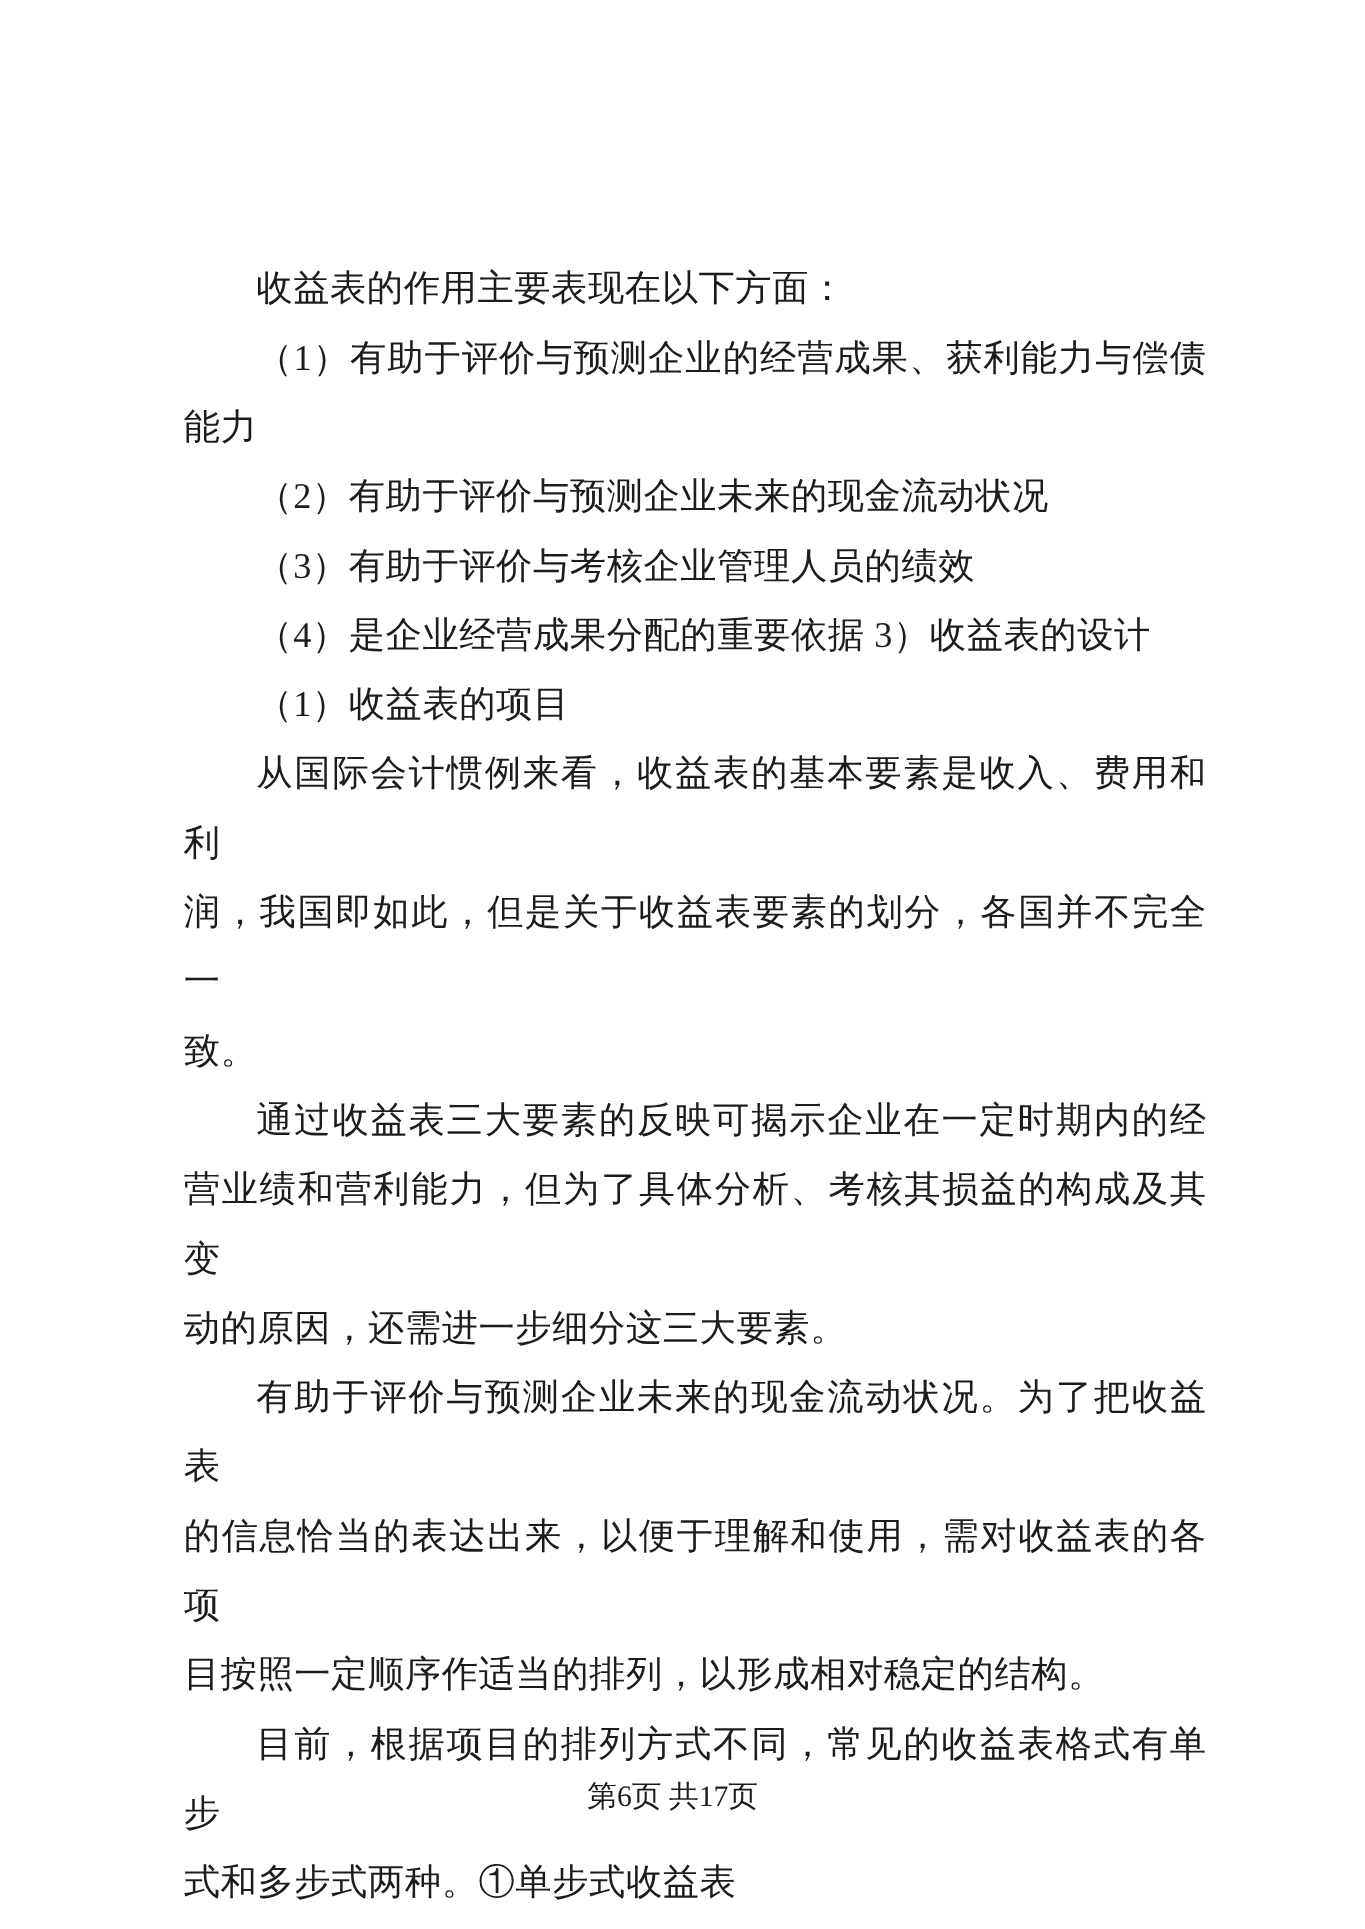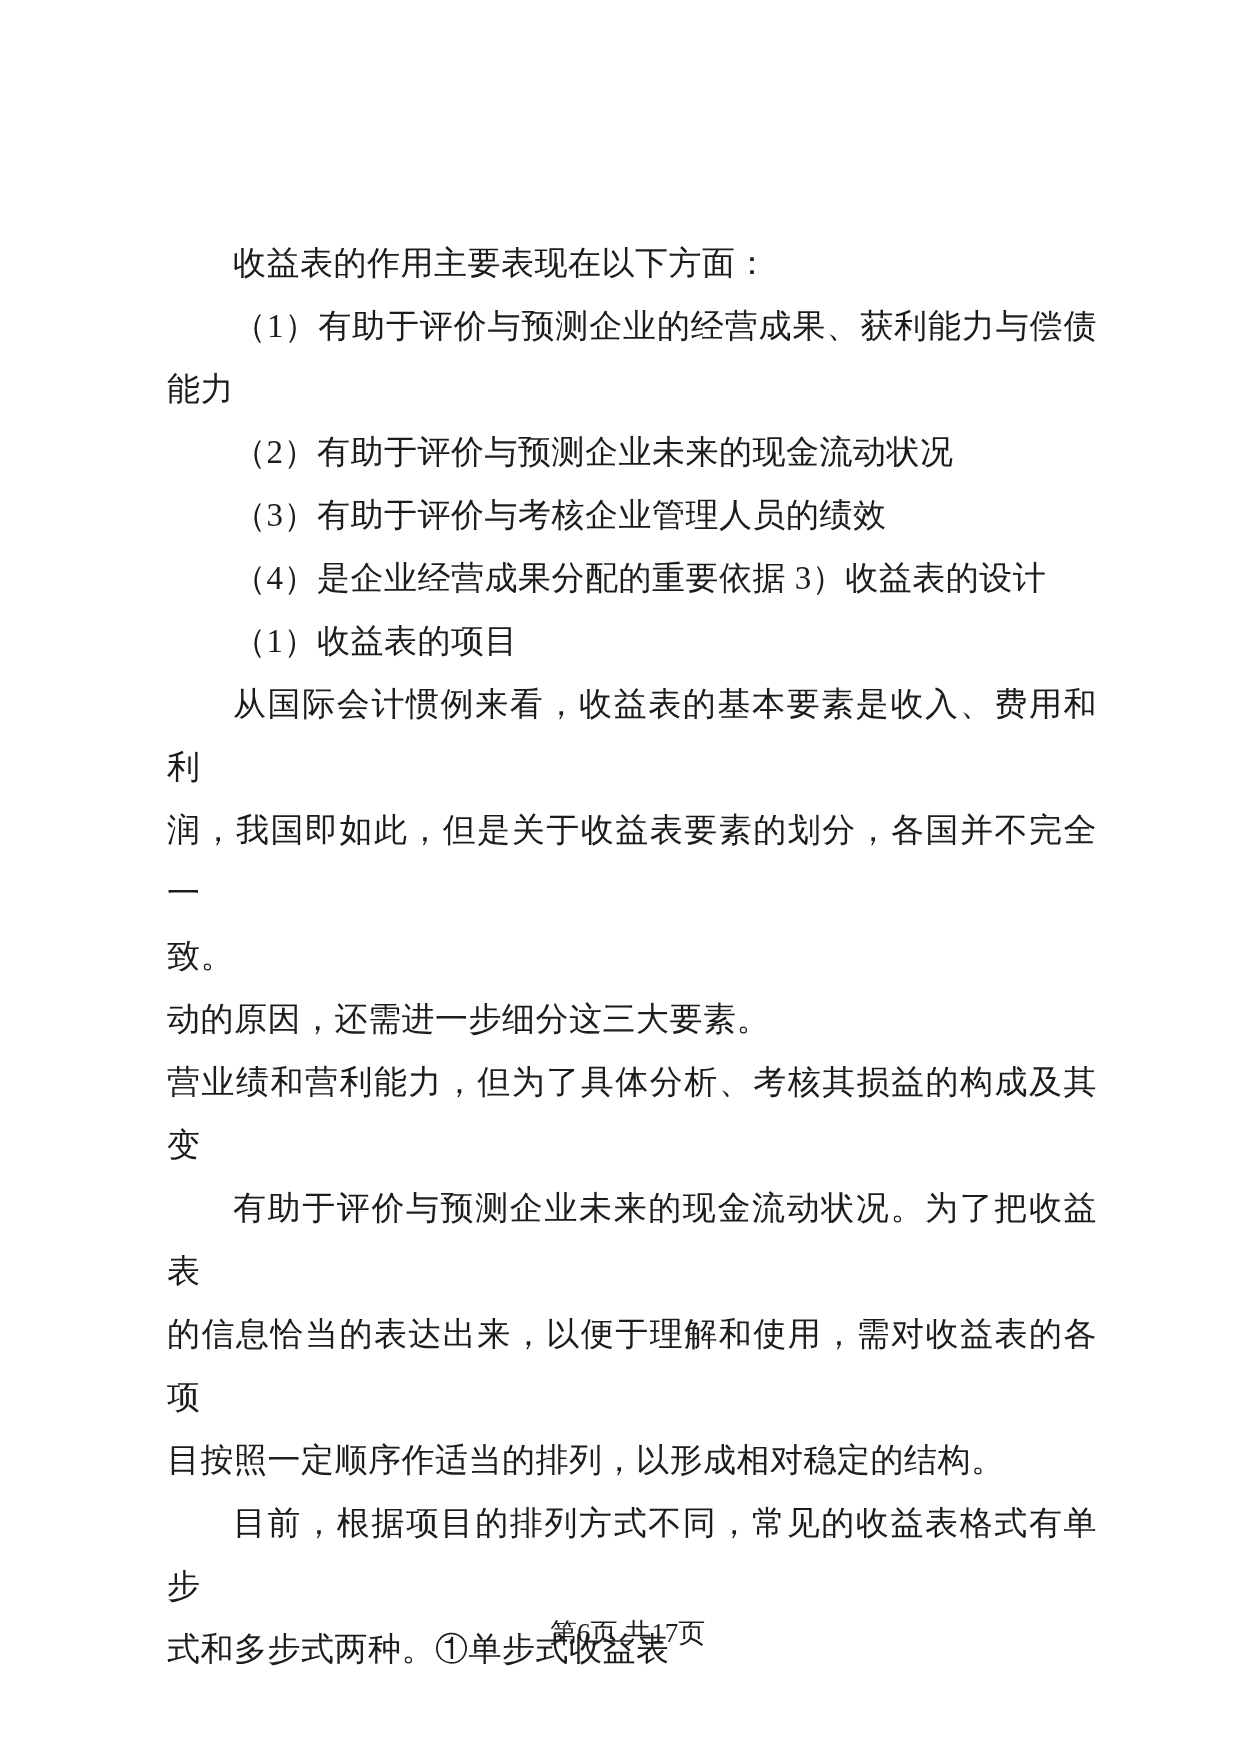--- a/index.html
+++ b/index.html
@@ -44,40 +44,40 @@
     position: absolute;
     left: 0;
     top: 1612px;
     width: 100%;
     box-sizing: border-box;
     padding-left: 56px;
     text-align: center;
     font-size: 27px;
     line-height: 42px;
     color: #1c1c1c;
-    margin-left: 16px;
   }
 </style>
 </head>
 <body>
 
 <div class="page">
   <main class="content">
     <p class="line indent">收益表的作用主要表现在以下方面：</p>
     <p class="line indent full">（1）有助于评价与预测企业的经营成果、获利能力与偿债</p>
     <p class="line">能力</p>
     <p class="line indent">（2）有助于评价与预测企业未来的现金流动状况</p>
     <p class="line indent">（3）有助于评价与考核企业管理人员的绩效</p>
     <p class="line indent">（4）是企业经营成果分配的重要依据 3）收益表的设计</p>
     <p class="line indent">（1）收益表的项目</p>
     <p class="line indent full">从国际会计惯例来看，收益表的基本要素是收入、费用和利</p>
     <p class="line full">润，我国即如此，但是关于收益表要素的划分，各国并不完全一</p>
     <p class="line">致。</p>
+    <p class="line indent full">通过收益表三大要素的反映可揭示企业在一定时期内的经</p>
+    <p class="line full">营业绩和营利能力，但为了具体分析、考核其损益的构成及其变</p>
     <p class="line">动的原因，还需进一步细分这三大要素。</p>
-    <p class="line full">营业绩和营利能力，但为了具体分析、考核其损益的构成及其变</p>
     <p class="line indent full">有助于评价与预测企业未来的现金流动状况。为了把收益表</p>
     <p class="line full">的信息恰当的表达出来，以便于理解和使用，需对收益表的各项</p>
     <p class="line">目按照一定顺序作适当的排列，以形成相对稳定的结构。</p>
     <p class="line indent full">目前，根据项目的排列方式不同，常见的收益表格式有单步</p>
     <p class="line">式和多步式两种。①单步式收益表</p>
 
   </main>
 
   <footer class="footer">
     <span>第6页 共17页</span>

